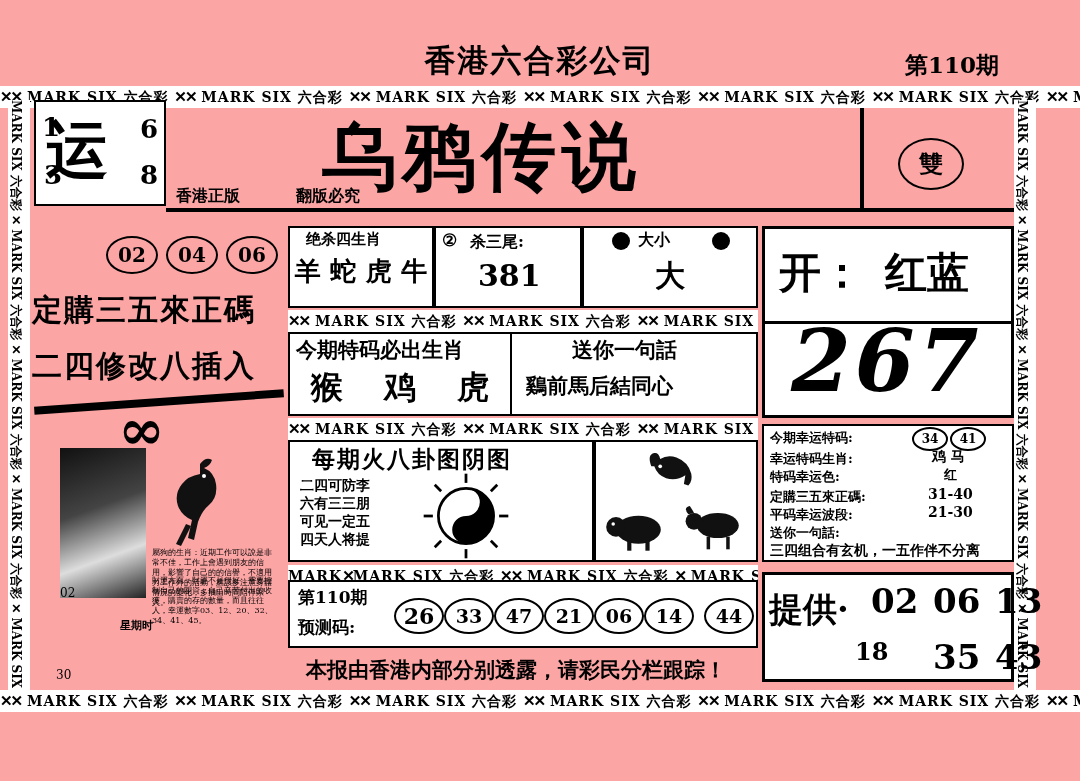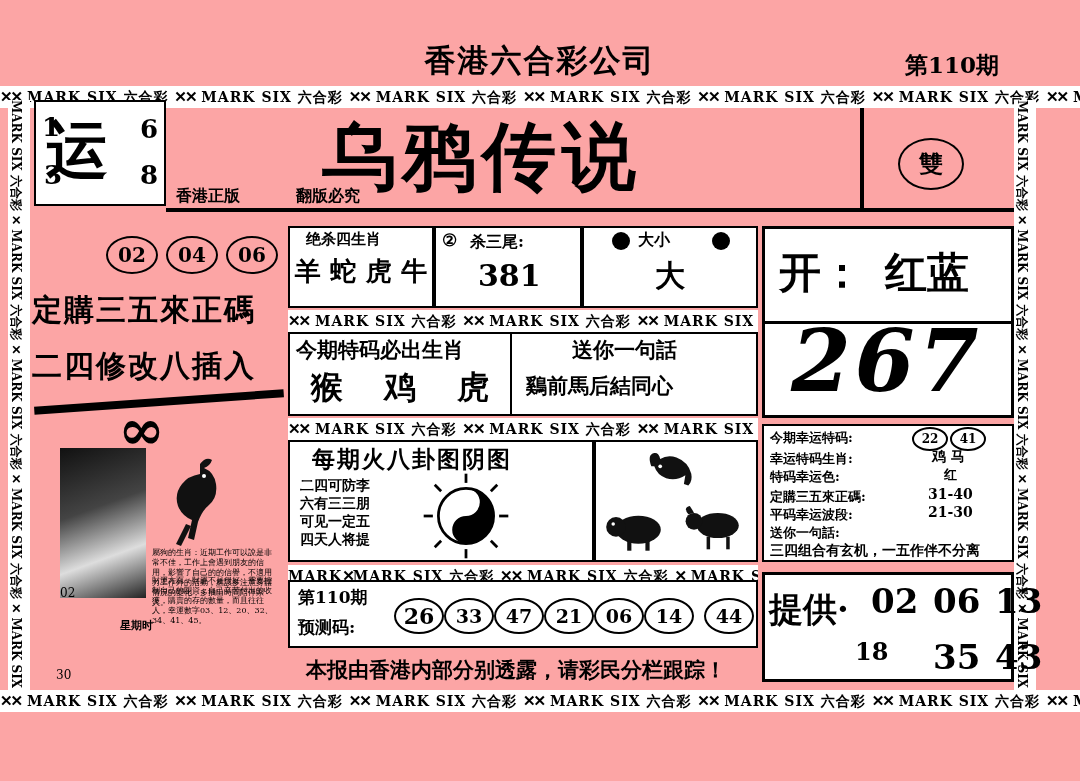--- a/index.html
+++ b/index.html
@@ -200,21 +200,21 @@
         <circle cx="20" cy="24" r="12" fill="#111"></circle>
         <path d="M12 14 q-8 -10 2 -12 q4 6 6 10z" fill="#111"></path>
         <rect x="38" y="46" width="5" height="18" fill="#111"></rect>
           <rect x="66" y="46" width="5" height="18" fill="#111"></rect>
       </svg>
     </div>
   </div>
 
   <div class="bx" style="left:762px;top:424px;width:252px;height:138px;border-width:2px;">
     <div class="cn" style="position:absolute;left:6px;top:3px;font-size:13px;font-weight:bold;">今期幸运特码:</div>
-    <div class="ball" style="position:absolute;left:148px;top:1px;width:32px;height:20px;font-size:12px;">22</div>
+    <div class="ball" style="position:absolute;left:148px;top:1px;width:32px;height:20px;font-size:12px;">34</div>
     <div class="ball" style="position:absolute;left:186px;top:1px;width:32px;height:20px;font-size:12px;">41</div>
 
     <div class="cn" style="position:absolute;left:6px;top:24px;font-size:13px;font-weight:bold;">幸运特码生肖:</div>
     <div class="cn" style="position:absolute;left:168px;top:22px;font-size:14px;font-weight:bold;">鸡 马</div>
 
     <div class="cn" style="position:absolute;left:6px;top:42px;font-size:13px;font-weight:bold;">特码幸运色:</div>
     <div class="cn" style="position:absolute;left:180px;top:40px;font-size:13px;font-weight:bold;">红</div>
 
     <div class="cn" style="position:absolute;left:6px;top:62px;font-size:13px;font-weight:bold;">定購三五來正碼:</div>
     <div class="cn" style="position:absolute;left:164px;top:60px;font-size:14px;font-weight:bold;">31-40</div>

